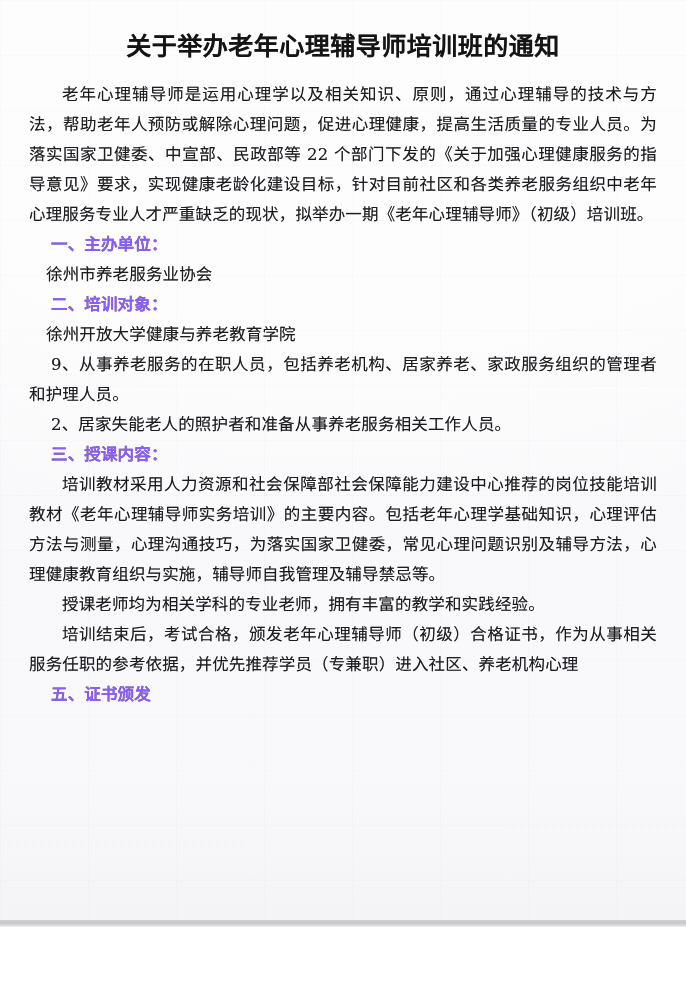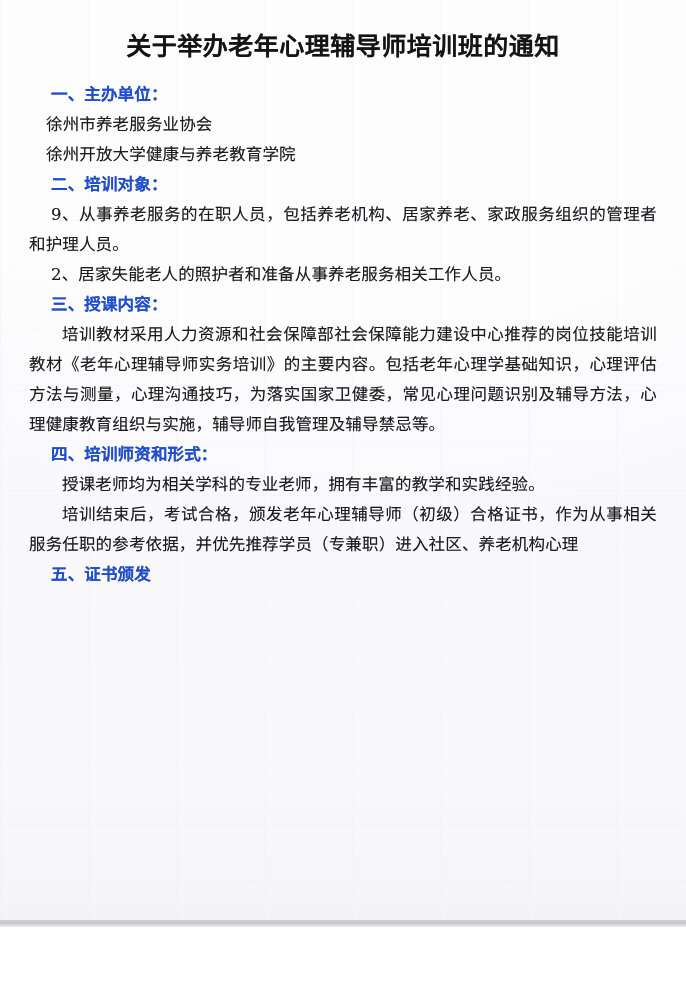--- a/index.html
+++ b/index.html
@@ -112,21 +112,21 @@
   }
 
   
   .para.indent-2 {
     text-indent: 33px;
   }
   
   .para.heading {
     font-weight: 700;
     text-indent: 22px;
-    color: #1d4ed8;
+    color: #8b5cf6;
     text-shadow: 0 0 0.5px rgba(20,20,22,0.6);
   }
   
   .para.sub-line {
     text-indent: 17px;
   }
   
   .para.numbered {
     text-indent: 22px;
   }
@@ -141,33 +141,33 @@
 <div class="scan-root">
 
   <div class="page-sheet">
     <div class="paper-texture"></div>
     <div class="scan-tint"></div>
 
     <div class="doc-body">
 
       <h1 class="doc-title">关于举办老年心理辅导师培训班的通知</h1>
 
+      <p class="para indent-2 block">老年心理辅导师是运用心理学以及相关知识、原则，通过心理辅导的技术与方法，帮助老年人预防或解除心理问题，促进心理健康，提高生活质量的专业人员。为落实国家卫健委、中宣部、民政部等 22 个部门下发的《关于加强心理健康服务的指导意见》要求，实现健康老龄化建设目标，针对目前社区和各类养老服务组织中老年心理服务专业人才严重缺乏的现状，拟举办一期《老年心理辅导师》（初级）培训班。</p>
 
       <p class="para heading">一、主办单位：</p>
       <p class="para sub-line">徐州市养老服务业协会</p>
+      <p class="para heading">二、培训对象：</p>
+
       <p class="para sub-line">徐州开放大学健康与养老教育学院</p>
-
-      <p class="para heading">二、培训对象：</p>
       <p class="para numbered block">9、从事养老服务的在职人员，包括养老机构、居家养老、家政服务组织的管理者和护理人员。</p>
       <p class="para numbered">2、居家失能老人的照护者和准备从事养老服务相关工作人员。</p>
 
       <p class="para heading">三、授课内容：</p>
       <p class="para indent-2 block">培训教材采用人力资源和社会保障部社会保障能力建设中心推荐的岗位技能培训教材《老年心理辅导师实务培训》的主要内容。包括老年心理学基础知识，心理评估方法与测量，心理沟通技巧，为落实国家卫健委，常见心理问题识别及辅导方法，心理健康教育组织与实施，辅导师自我管理及辅导禁忌等。</p>
 
-      <p class="para heading">四、培训师资和形式：</p>
       <p class="para indent-2">授课老师均为相关学科的专业老师，拥有丰富的教学和实践经验。</p>
 
       <p class="para indent-2 block">培训结束后，考试合格，颁发老年心理辅导师（初级）合格证书，作为从事相关服务任职的参考依据，并优先推荐学员（专兼职）进入社区、养老机构心理</p>
       <p class="para heading">五、证书颁发</p>
 
     </div>
   </div>
 
   <div class="page-edge-shadow"></div>
   <div class="below-page"></div>

